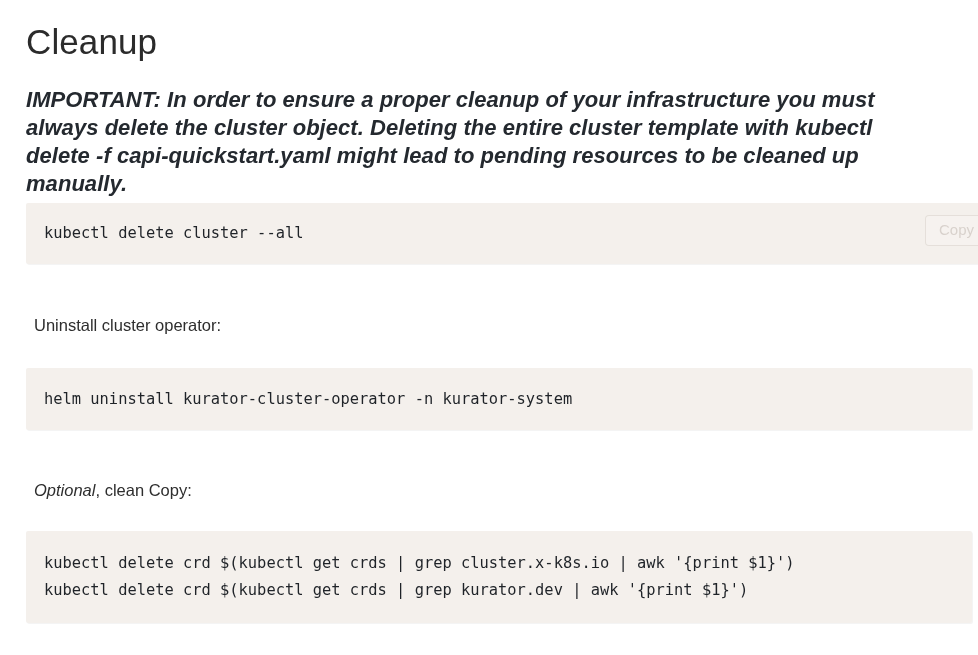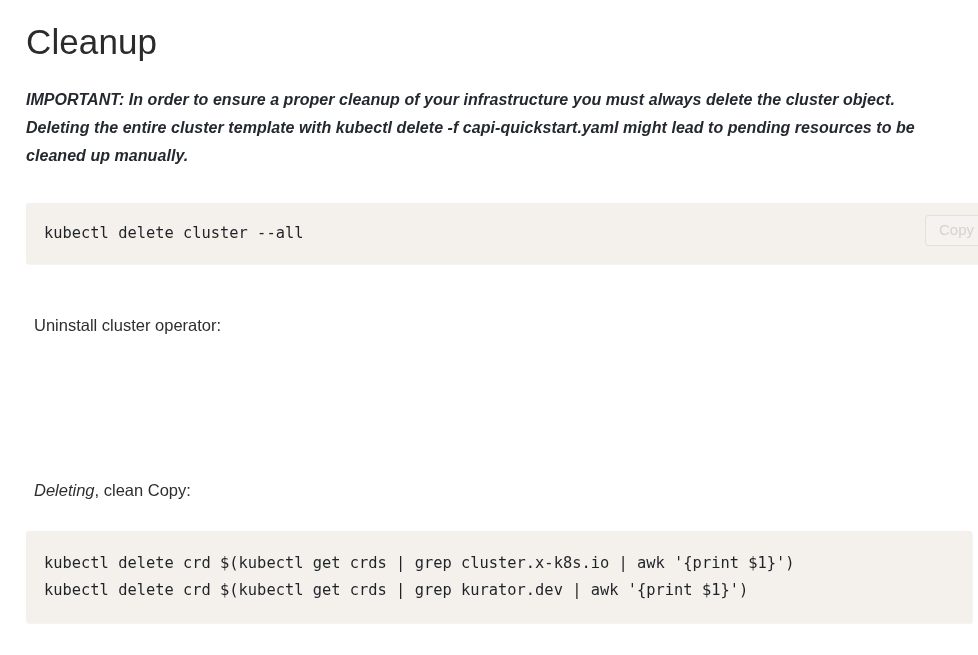--- a/index.html
+++ b/index.html
@@ -39,21 +39,21 @@
     white-space: nowrap;
   }
 
   
   .notice {
     position: absolute;
     left: 26px;
     top: 86px;
     width: 916px;
     margin: 0;
-    font-size: 16px;
+    font-size: 22px;
     font-weight: 700;
     font-style: italic;
     line-height: 28px;
     color: #24292f;
     letter-spacing: 0.05px;
   }
 
   
   .para {
     position: absolute;
@@ -142,29 +142,34 @@
 <body>
 
 <div class="page">
 
   <h1 class="page-title">Cleanup</h1>
 
   <p class="notice">IMPORTANT: In order to ensure a proper cleanup of your infrastructure you must always delete the cluster object. Deleting the entire cluster template with kubectl delete -f capi-quickstart.yaml might lead to pending resources to be cleaned up manually.</p>
 
   <p class="para p-uninstall">Uninstall cluster operator:</p>
 
-  <p class="para p-optional"><em>Deleting</em><span>, clean Copy:</span></p>
+  <p class="para p-optional"><em>Optional</em><span>, clean Copy:</span></p>
 
   <div class="code-block" id="code-block-1">
     <div class="code-body">
       <div class="code-line">kubectl delete cluster --all</div>
     </div>
     <div class="copy-button">Copy</div>
   </div>
 
+  <div class="code-block" id="code-block-2">
+    <div class="code-body">
+      <div class="code-line">helm uninstall kurator-cluster-operator -n kurator-system</div>
+    </div>
+  </div>
 
   <div class="code-block" id="code-block-3">
     <div class="code-body">
       <div class="code-line">kubectl delete crd $(kubectl get crds | grep cluster.x-k8s.io | awk '{print $1}')</div>
       <div class="code-line">kubectl delete crd $(kubectl get crds | grep kurator.dev | awk '{print $1}')</div>
     </div>
   </div>
 
 </div>
 

